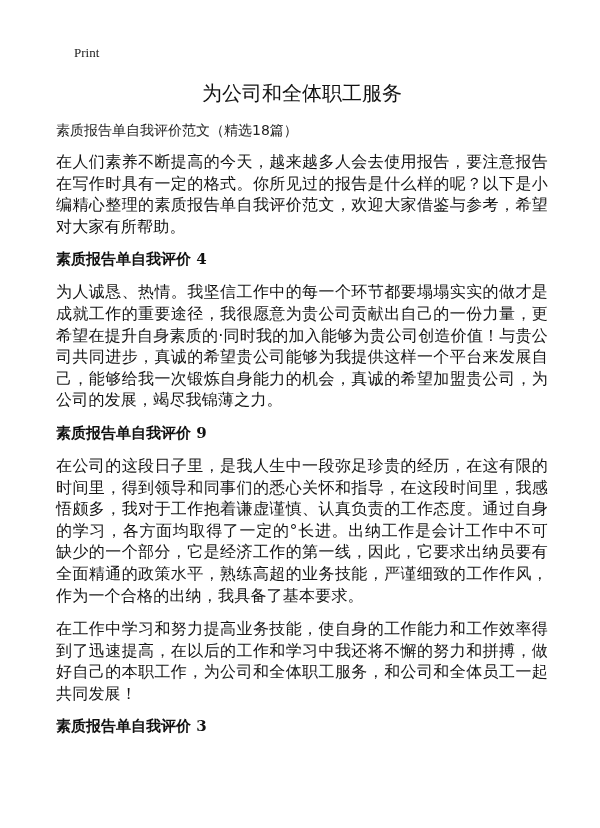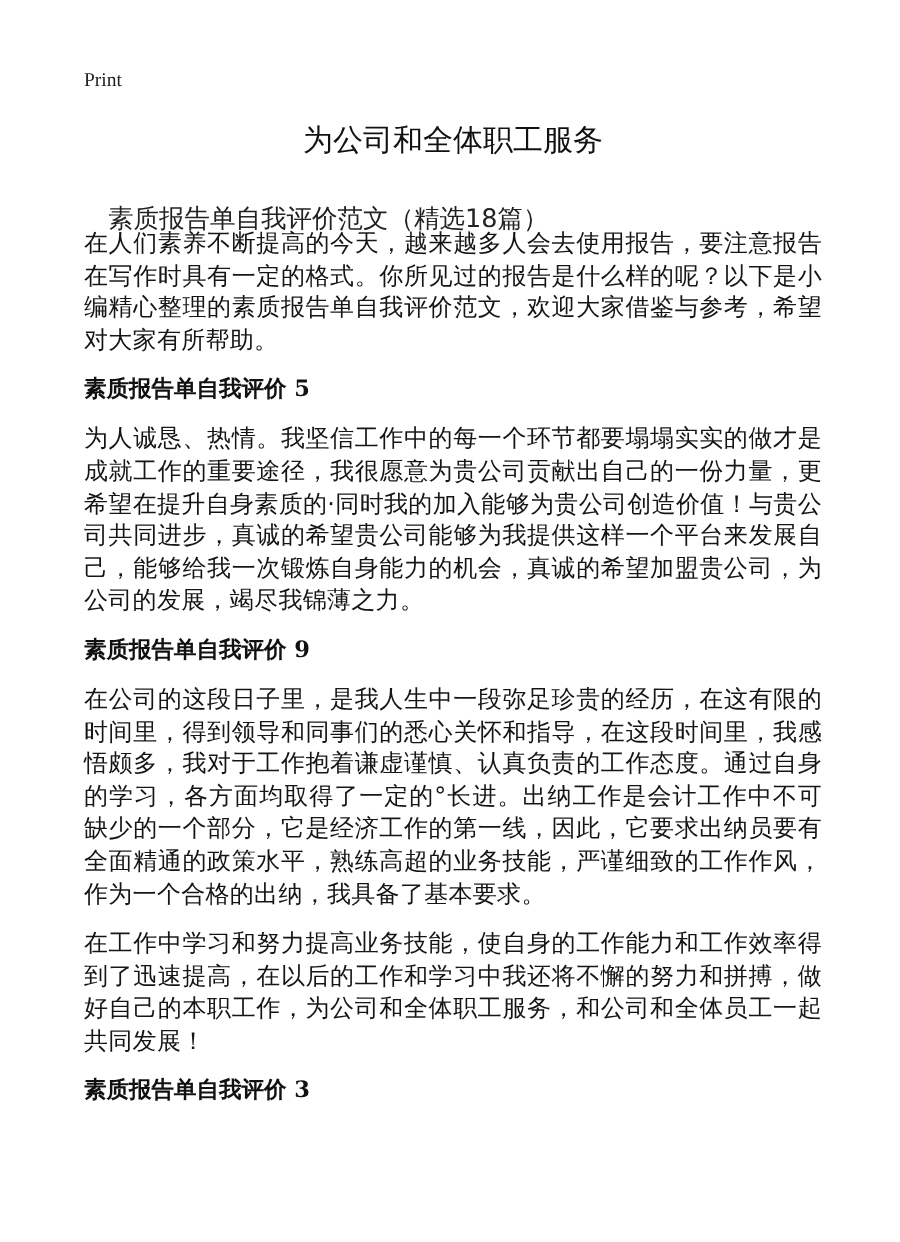--- a/index.html
+++ b/index.html
@@ -16,21 +16,21 @@
       font-family: "DejaVu Sans", "Liberation Sans", sans-serif;
     }
     .page {
       position: absolute;
       left: 56px;
       top: 0;
       width: 492px;
     }
     .print-label {
       position: absolute;
-      left: 0;
+      left: 18px;
       top: 45px;
       font-family: "Liberation Serif", "DejaVu Serif", serif;
       font-size: 13px;
       color: #222;
       cursor: pointer;
     }
     .doc-title {
       position: absolute;
       left: 0;
       width: 492px;
@@ -39,24 +39,24 @@
       font-size: 20px;
       line-height: 26px;
       font-weight: normal;
       margin: 0;
       color: #111;
     }
     .doc-subtitle {
       position: absolute;
       left: 0;
       top: 120px;
-      font-size: 17px;
+      font-size: 14px;
       line-height: 20px;
       color: #222;
-      margin: 16px;
+      margin: 0;
     }
     .content {
       position: absolute;
       left: 0;
       top: 151px;
       width: 492px;
     }
     .para {
       font-size: 16px;
       line-height: 21.6px;
@@ -81,21 +81,21 @@
   <div class="print-label">Print</div>
 
   <h1 class="doc-title">为公司和全体职工服务</h1>
 
   <p class="doc-subtitle">素质报告单自我评价范文（精选18篇）</p>
 
   <div class="content">
     <p class="para">在人们素养不断提高的今天，越来越多人会去使用报告，要注意报告在写作时具有一定的格式。你所见过的报告是什么样的呢？以下是小编精心整理的素质报告单自我评价范文，欢迎大家借鉴与参考，希望对大家有所帮助。</p>
 
     <div class="section">
-      <h2 class="section-heading">素质报告单自我评价 5</h2>
+      <h2 class="section-heading">素质报告单自我评价 4</h2>
       <p class="para">为人诚恳、热情。我坚信工作中的每一个环节都要塌塌实实的做才是成就工作的重要途径，我很愿意为贵公司贡献出自己的一份力量，更希望在提升自身素质的·同时我的加入能够为贵公司创造价值！与贵公司共同进步，真诚的希望贵公司能够为我提供这样一个平台来发展自己，能够给我一次锻炼自身能力的机会，真诚的希望加盟贵公司，为公司的发展，竭尽我锦薄之力。</p>
     </div>
 
     <div class="section">
       <h2 class="section-heading">素质报告单自我评价 9</h2>
       <p class="para">在公司的这段日子里，是我人生中一段弥足珍贵的经历，在这有限的时间里，得到领导和同事们的悉心关怀和指导，在这段时间里，我感悟颇多，我对于工作抱着谦虚谨慎、认真负责的工作态度。通过自身的学习，各方面均取得了一定的°长进。出纳工作是会计工作中不可缺少的一个部分，它是经济工作的第一线，因此，它要求出纳员要有全面精通的政策水平，熟练高超的业务技能，严谨细致的工作作风，作为一个合格的出纳，我具备了基本要求。</p>
       <p class="para">在工作中学习和努力提高业务技能，使自身的工作能力和工作效率得到了迅速提高，在以后的工作和学习中我还将不懈的努力和拼搏，做好自己的本职工作，为公司和全体职工服务，和公司和全体员工一起共同发展！</p>
     </div>
 
     <div class="section">

